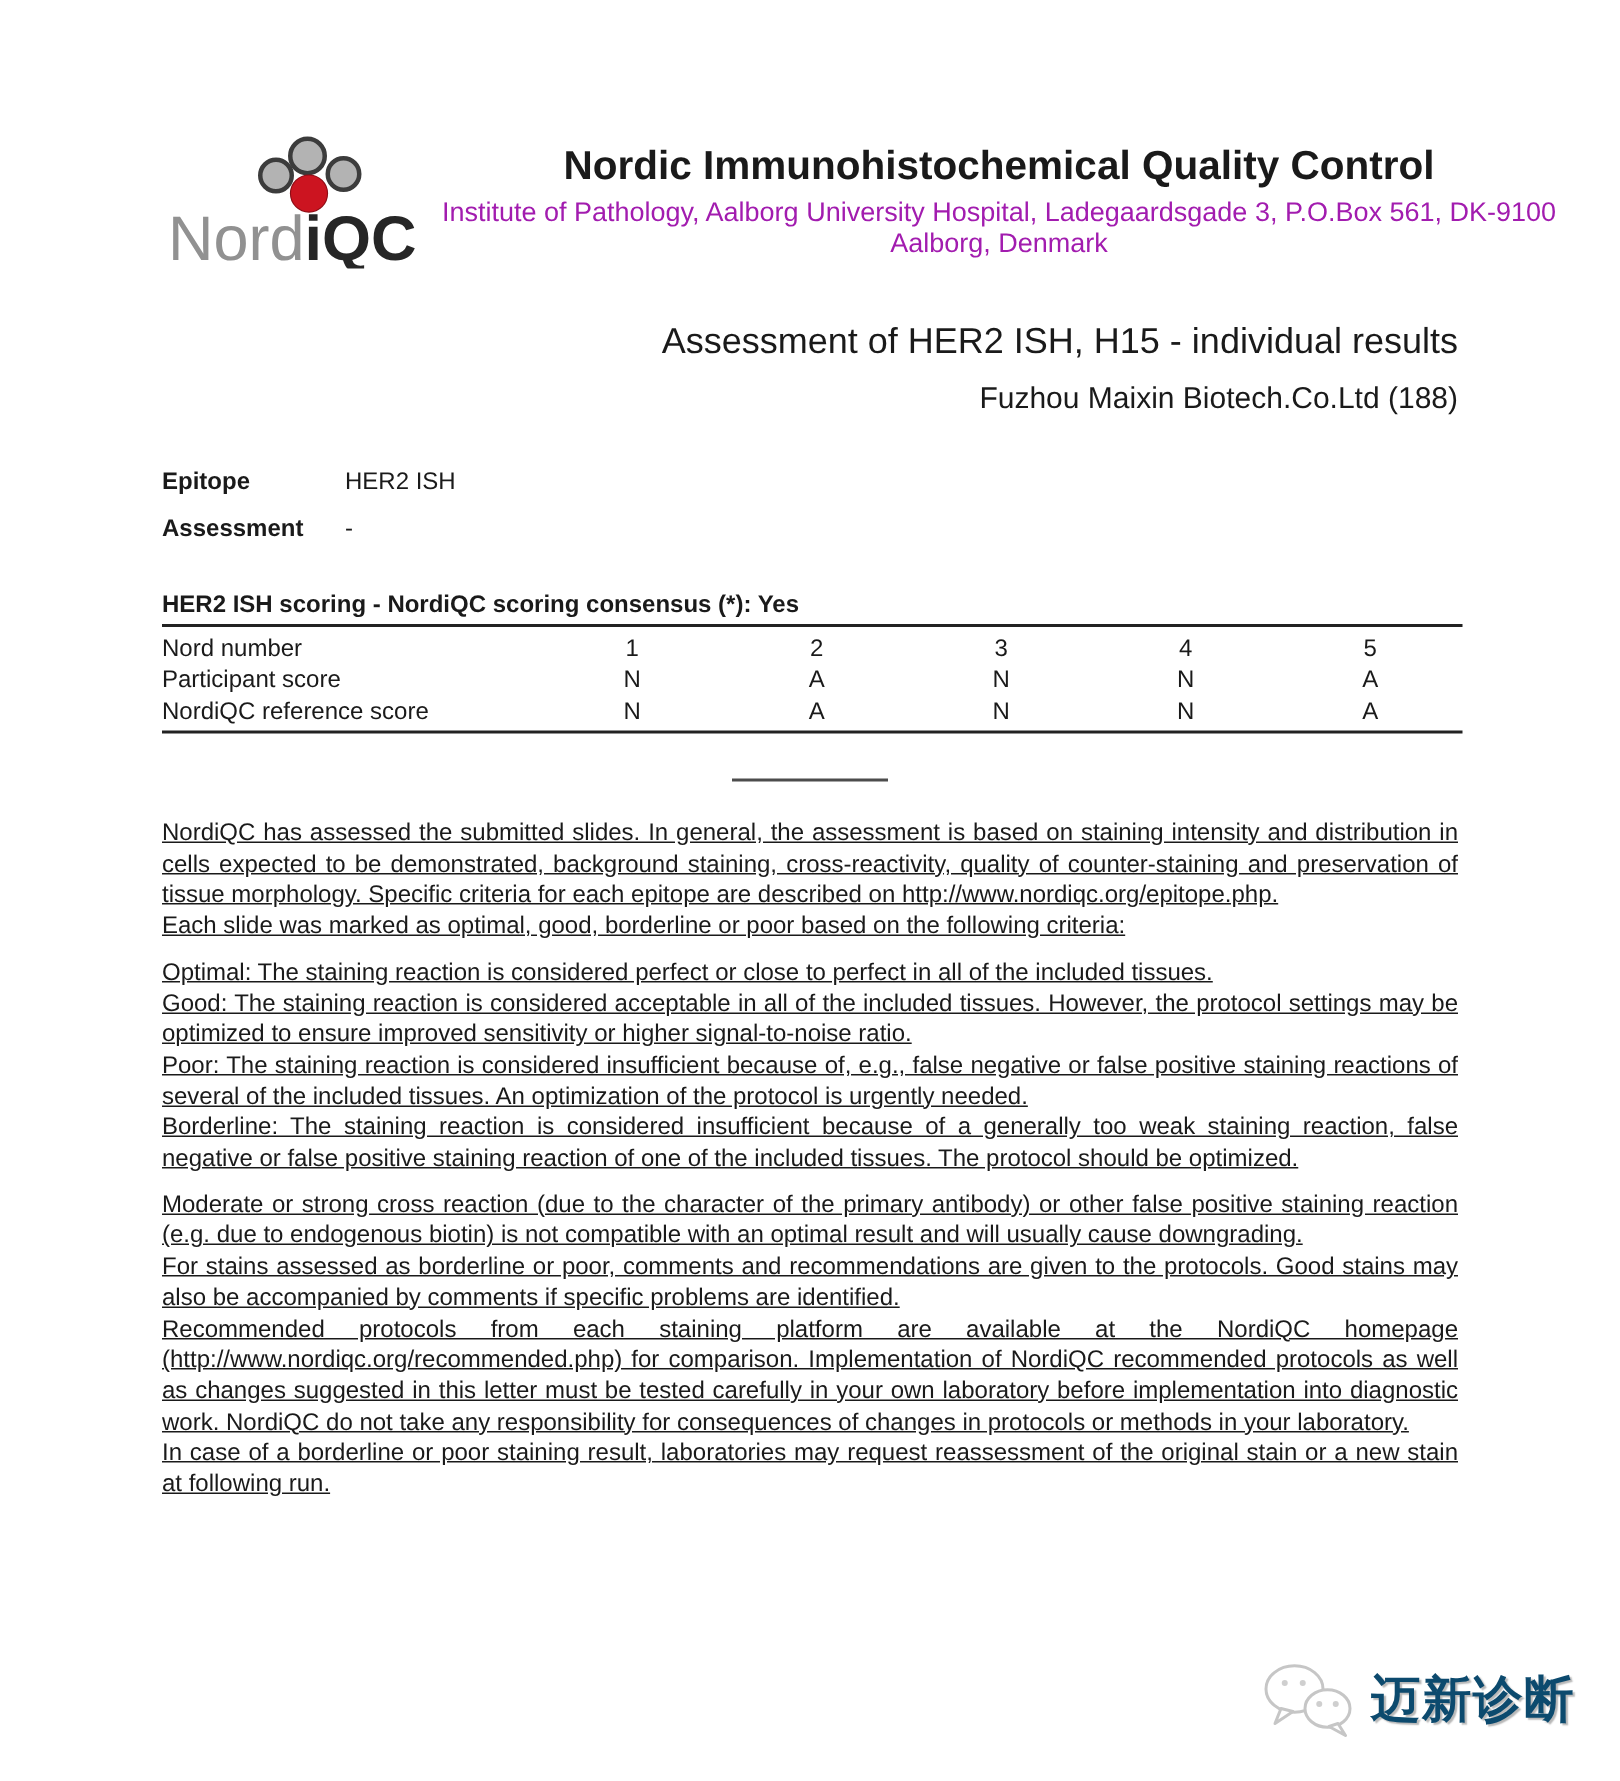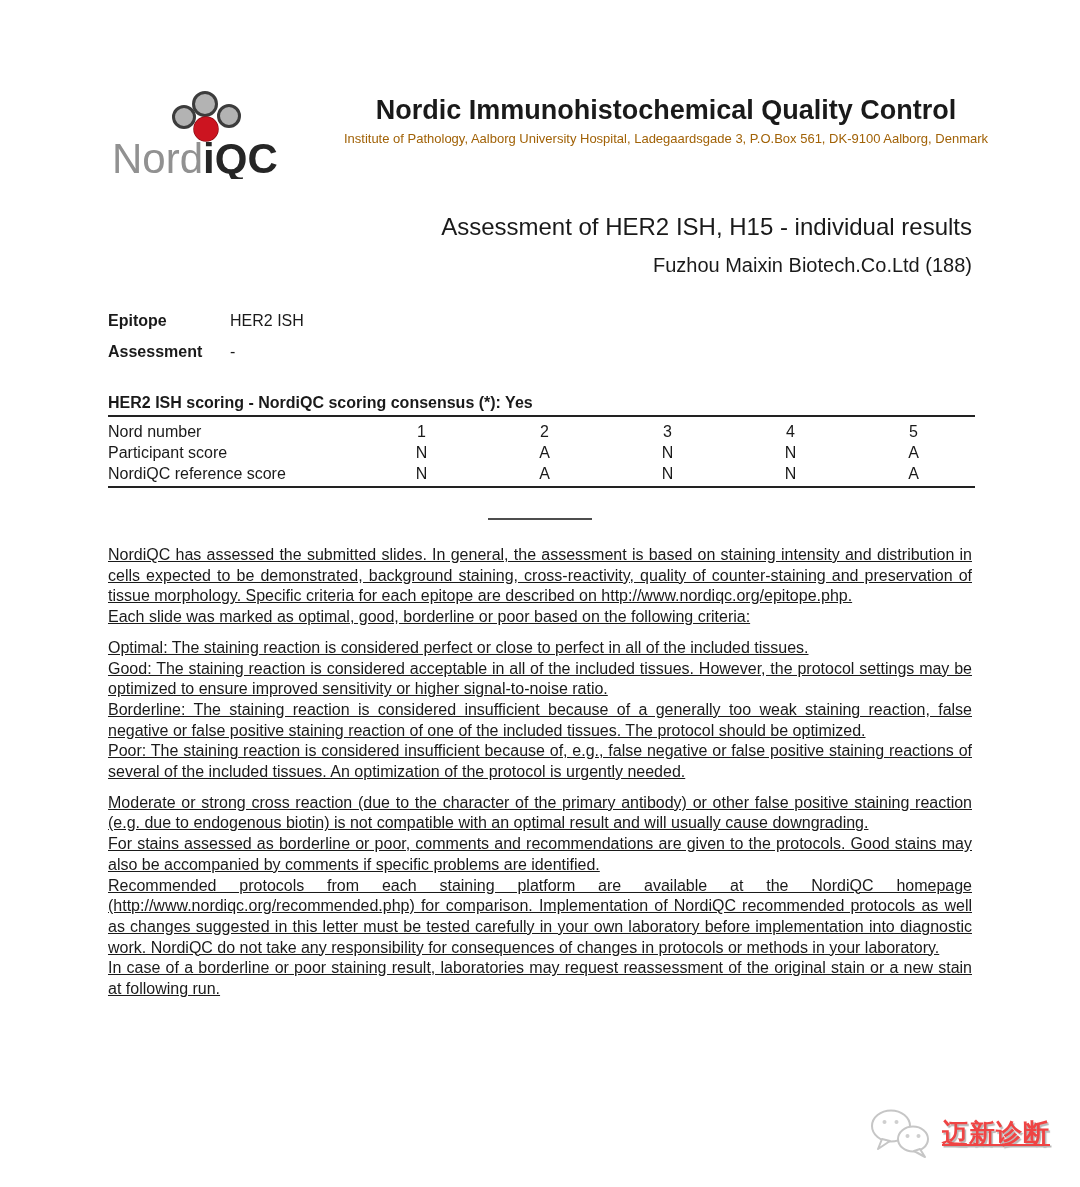--- a/index.html
+++ b/index.html
@@ -11,21 +11,21 @@
     background:#ffffff;
     color:#1a1a1a;
     font-family:"Liberation Sans", sans-serif;
     overflow:hidden;
   }
   
   .header { display:flex; margin:85px 40px 0 112px; }
   .logo { width:180px; flex:0 0 auto; }
   .header-text { flex:1; text-align:center; padding-top:10px; }
   .header-title { font-size:27px; font-weight:bold; line-height:30px; }
-  .header-address { font-size:13px; margin-top:6px; color:#a16207; }
+  .header-address { font-size:18px; margin-top:6px; color:#a21caf; }
   
   .doc-title-block { margin:30px 108px 0 210px; text-align:right; }
   .doc-title { font-size:24px; line-height:28px; }
   .doc-subtitle { font-size:20px; margin-top:13px; }
   
   .fields { margin:34px 108px 0 108px; }
   .field-row { display:flex; margin-bottom:11px; font-size:16px; line-height:20px; }
   .field-label { font-weight:bold; width:122px; flex:0 0 auto; }
   .field-value { flex:1; }
   
@@ -39,25 +39,24 @@
   
   .divider { width:104px; border:none; border-top:2px solid #4d4d4d; margin:30px auto 0 auto; }
   
   .body-text { margin:25px 108px 0 108px; font-size:16px; line-height:20.7px;
                text-align:justify; }
   .pgroup { margin-bottom:10px;text-decoration:underline; }
   
   .watermark { position:absolute; top:1108px; right:30px;
                display:flex; align-items:center; gap:10px; }
   .watermark-text {
-    font-size:26px; letter-spacing:1px;
-    color:#ef4444;
+    font-size:33px; letter-spacing:1px;
+    color:#0c4a6e;
     text-shadow:1.5px 1.5px 1px #b7b7b7;
     font-weight:bold;
-    text-decoration:underline;
   }
 </style>
 </head>
 <body>
 
 <div class="page">
 
   <div class="header">
     <div class="logo">
       <svg width="168" height="94" viewBox="0 0 168 94">
@@ -126,22 +125,22 @@
   <hr class="divider">
 
   <div class="body-text">
       <div class="pgroup">
         <div class="pline">NordiQC has assessed the submitted slides. In general, the assessment is based on staining intensity and distribution in cells expected to be demonstrated, background staining, cross-reactivity, quality of counter-staining and preservation of tissue morphology. Specific criteria for each epitope are described on http://www.nordiqc.org/epitope.php.</div>
         <div class="pline">Each slide was marked as optimal, good, borderline or poor based on the following criteria:</div>
       </div>
       <div class="pgroup">
         <div class="pline">Optimal: The staining reaction is considered perfect or close to perfect in all of the included tissues.</div>
         <div class="pline">Good: The staining reaction is considered acceptable in all of the included tissues. However, the protocol settings may be optimized to ensure improved sensitivity or higher signal-to-noise ratio.</div>
+        <div class="pline">Poor: The staining reaction is considered insufficient because of, e.g., false negative or false positive staining reactions of several of the included tissues. An optimization of the protocol is urgently needed.</div>
         <div class="pline">Borderline: The staining reaction is considered insufficient because of a generally too weak staining reaction, false negative or false positive staining reaction of one of the included tissues. The protocol should be optimized.</div>
-        <div class="pline">Poor: The staining reaction is considered insufficient because of, e.g., false negative or false positive staining reactions of several of the included tissues. An optimization of the protocol is urgently needed.</div>
       </div>
       <div class="pgroup">
         <div class="pline">Moderate or strong cross reaction (due to the character of the primary antibody) or other false positive staining reaction (e.g. due to endogenous biotin) is not compatible with an optimal result and will usually cause downgrading.</div>
         <div class="pline">For stains assessed as borderline or poor, comments and recommendations are given to the protocols. Good stains may also be accompanied by comments if specific problems are identified.</div>
         <div class="pline">Recommended protocols from each staining platform are available at the NordiQC homepage (http://www.nordiqc.org/recommended.php) for comparison. Implementation of NordiQC recommended protocols as well as changes suggested in this letter must be tested carefully in your own laboratory before implementation into diagnostic work. NordiQC do not take any responsibility for consequences of changes in protocols or methods in your laboratory.</div>
         <div class="pline">In case of a borderline or poor staining result, laboratories may request reassessment of the original stain or a new stain at following run.</div>
       </div>
     </div>
 
   <div class="watermark">

